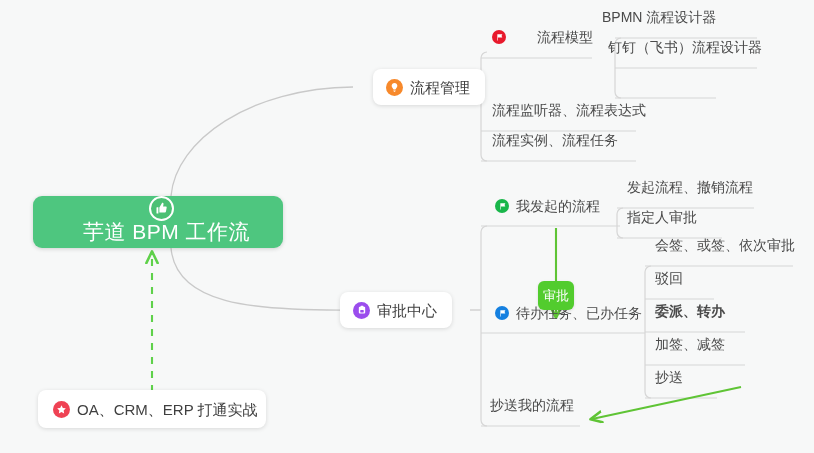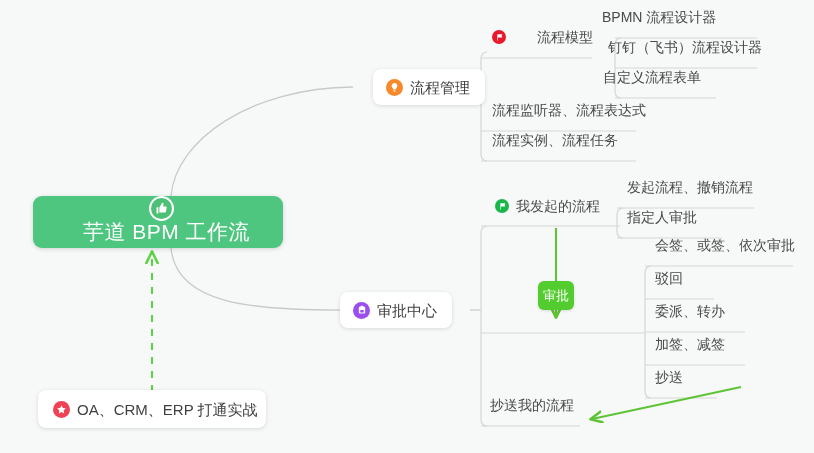--- a/index.html
+++ b/index.html
@@ -178,23 +178,20 @@
     </span>
     <span class="txt">流程模型</span>
   </div>
 
   <div class="leaf" style="left:602px;top:10px;">
     <span class="txt">BPMN 流程设计器</span>
   </div>
   <div class="leaf" style="left:608px;top:40px;">
     <span class="txt">钉钉（飞书）流程设计器</span>
   </div>
-  <div class="leaf" style="left:603px;top:70px;">
-    <span class="txt">自定义流程表单</span>
-  </div>
 
   <div class="leaf" style="left:492px;top:103px;">
     <span class="txt">流程监听器、流程表达式</span>
   </div>
   <div class="leaf" style="left:492px;top:133px;">
     <span class="txt">流程实例、流程任务</span>
   </div>
 
   <div class="card" id="branch-approval">
     <span class="ibadge ib-18" id="approval-icon">
@@ -216,28 +213,36 @@
     <span class="txt">我发起的流程</span>
   </div>
 
   <div class="leaf" style="left:627px;top:180px;">
     <span class="txt">发起流程、撤销流程</span>
   </div>
   <div class="leaf" style="left:627px;top:210px;">
     <span class="txt">指定人审批</span>
   </div>
 
+  <div class="leaf ico" style="left:493px;top:306px;">
+    <span class="ibadge ib-14" id="todo-icon">
+      <svg width="9" height="9" viewBox="0 0 24 24" fill="#ffffff">
+        <path d="M6.2 3.4h12.4c.7 0 1.1.8.7 1.4l-2.1 3 2.1 3c.4.6 0 1.4-.7 1.4H7.8v7.4c0 .5-.4.8-.8.8s-.8-.3-.8-.8z"></path>
+      </svg>
+    </span>
+    <span class="txt">待办任务、已办任务</span>
+  </div>
 
   <div class="leaf" style="left:655px;top:238px;text-align:right;">
     <span class="txt">会签、或签、依次审批</span>
   </div>
   <div class="leaf" style="left:655px;top:271px;">
     <span class="txt">驳回</span>
   </div>
-  <div class="leaf" style="left:655px;top:304px;">
+  <div class="leaf" style="left:655px;top:304px;font-weight:bold;">
     <span class="txt">委派、转办</span>
   </div>
   <div class="leaf" style="left:655px;top:337px;">
     <span class="txt">加签、减签</span>
   </div>
   <div class="leaf" style="left:655px;top:370px;">
     <span class="txt">抄送</span>
   </div>
 
   <div class="leaf" style="left:490px;top:398px;">

